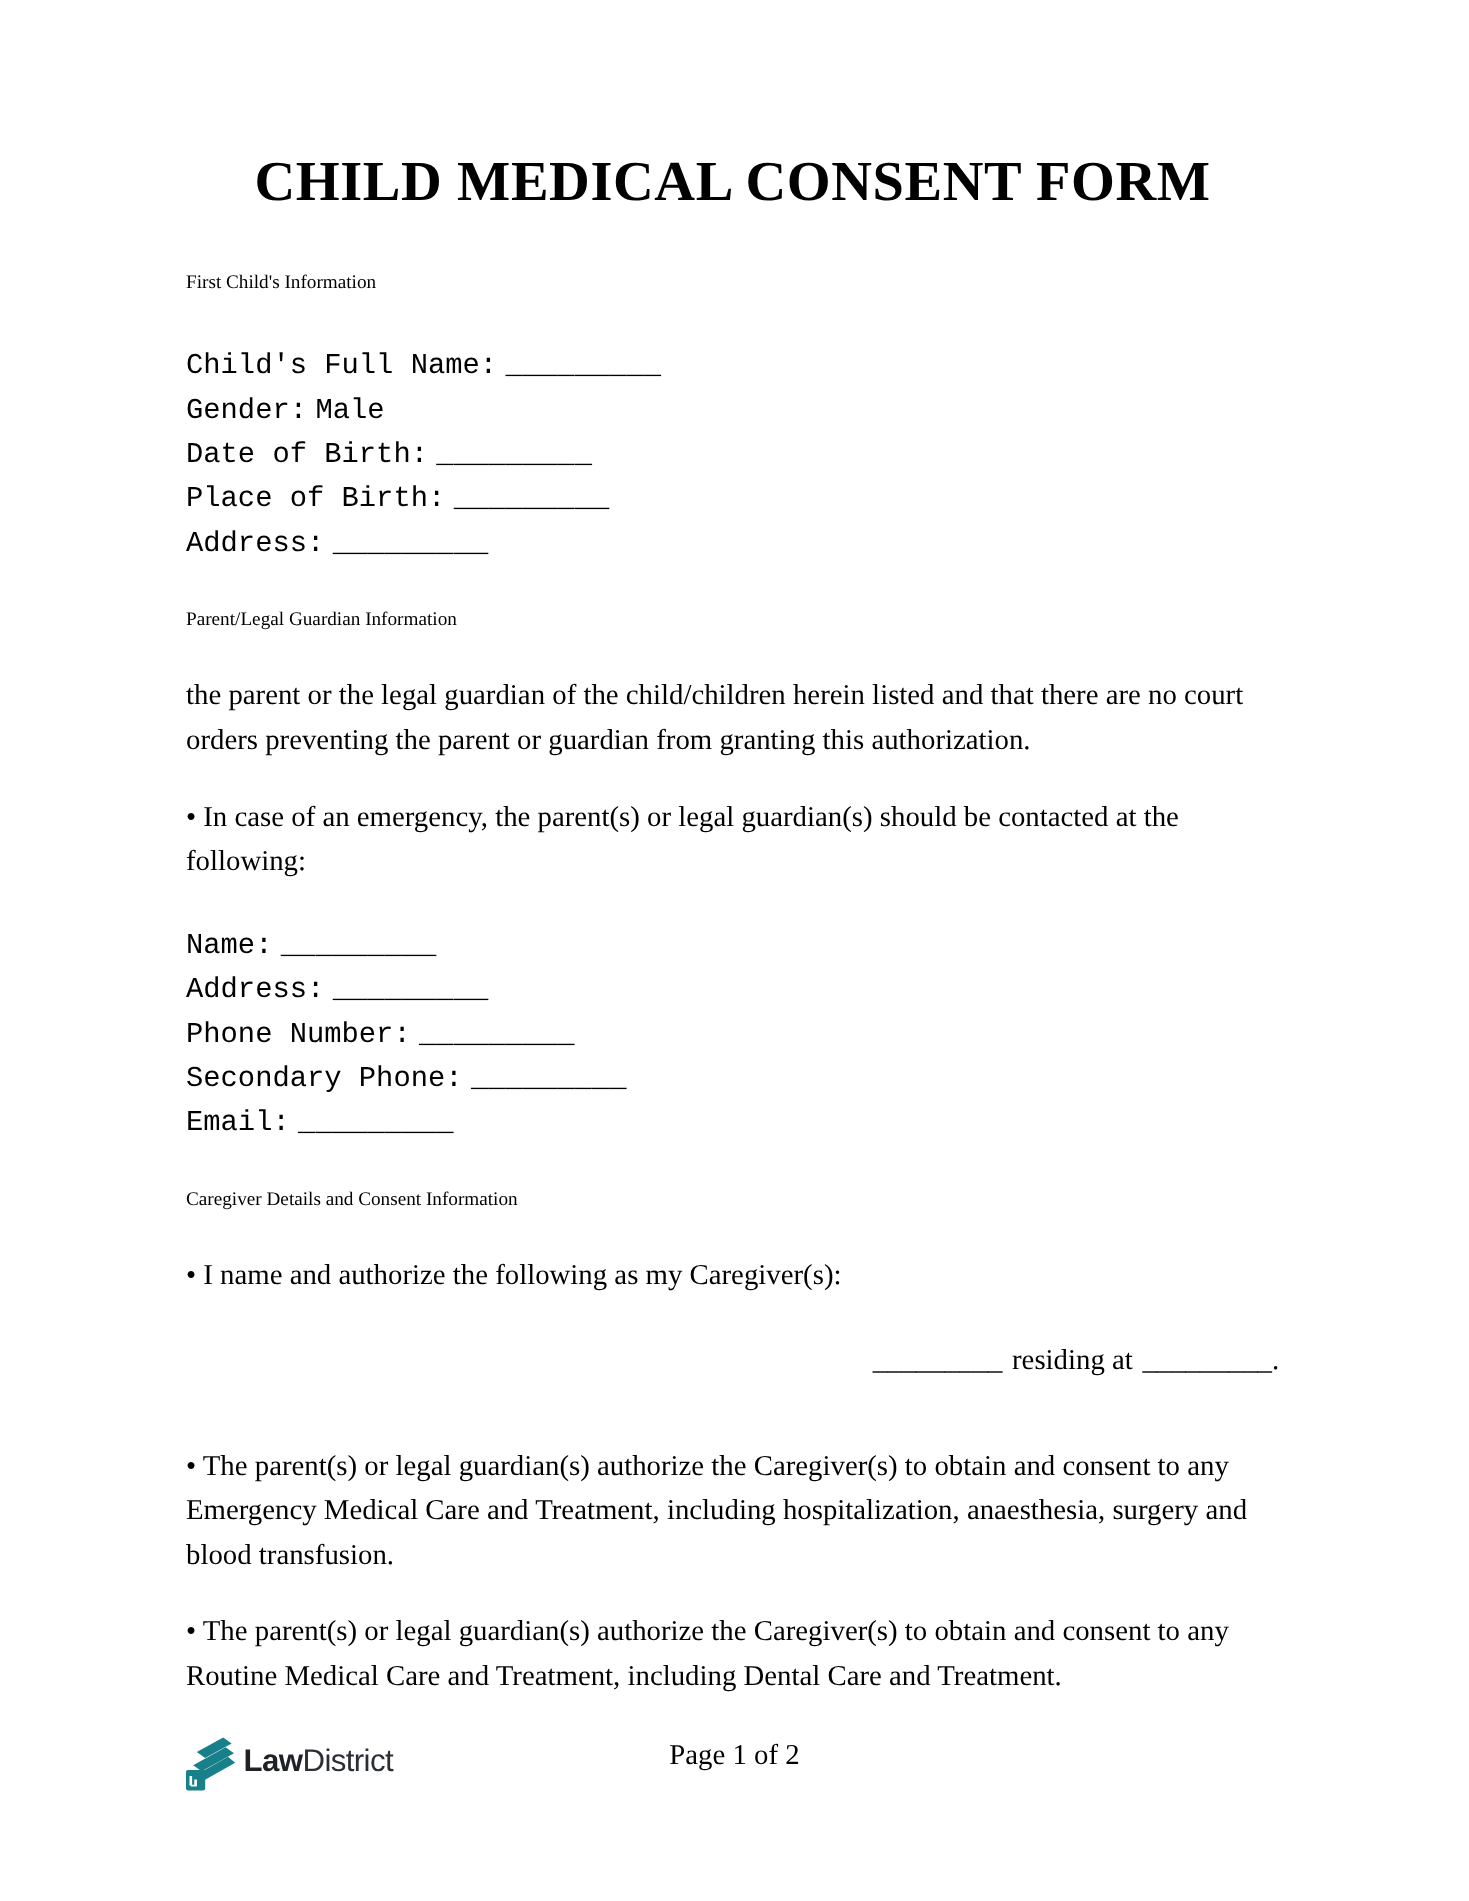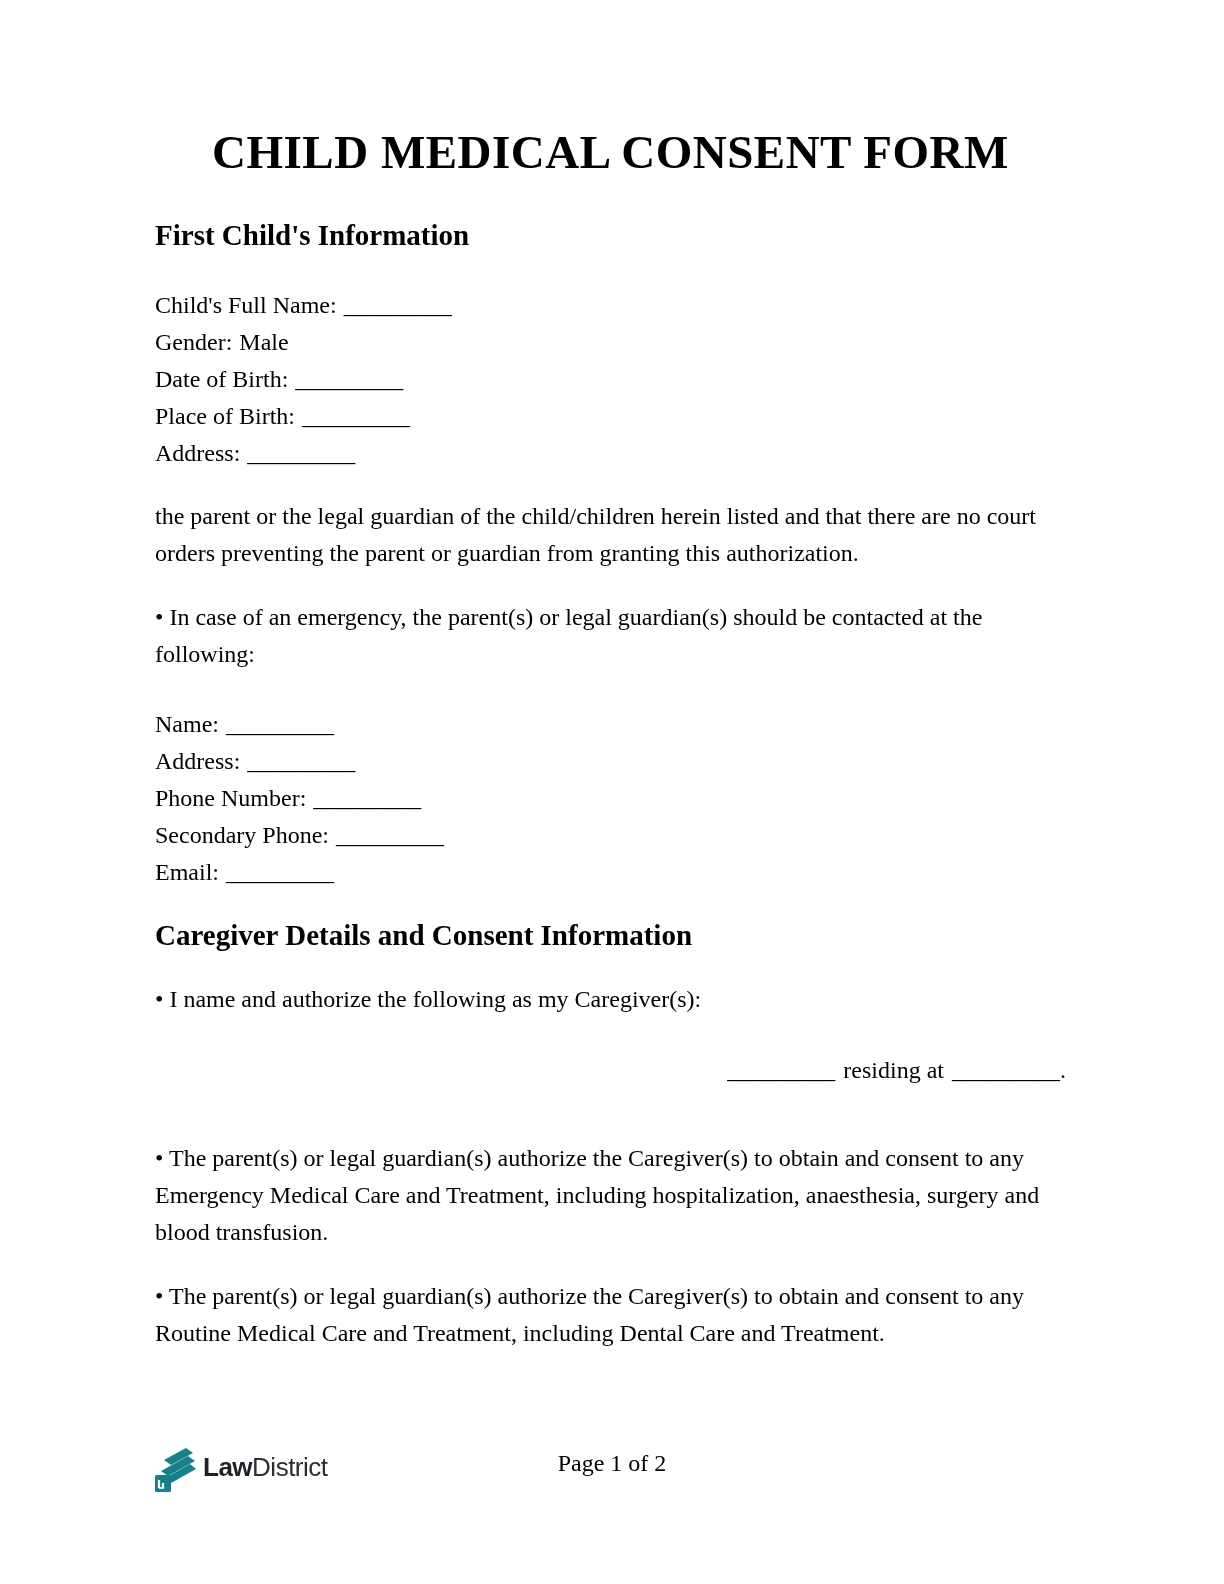--- a/index.html
+++ b/index.html
@@ -18,27 +18,27 @@
   h1.doc-title {
     font-size: 47px;
     line-height: 60px;
     font-weight: 700;
     text-align: center;
     margin: 0 0 35px 0;
     letter-spacing: 0.5px;
     white-space: nowrap;
   }
   h2.section-heading {
-    font-size: 29px;
+    font-size: 16px;
     line-height: 37px;
-    font-weight: 700;
+    font-weight: 400;
     margin: 26px 0 27px 0;
   }
   .fields { margin: 33px 0 26px 0; }
-  .fields .line { line-height: 37px; white-space: nowrap; }
+  .fields .line { line-height: 37px; white-space: nowrap; font-family: Liberation Mono, monospace; }
   .para { margin: 0 0 27px 0; }
   .para .tline { line-height: 37px; white-space: nowrap; }
   .standalone { margin: 34px 0 51px 0; line-height: 37px; white-space: nowrap; text-align: right; }
   .blank { margin-left: 7px; }
   .value { margin-left: 7px; }
   .mid { margin-left: 8px; margin-right: 8px; }
 
   .footer {
     position: absolute;
     top: 1441px;
@@ -93,20 +93,21 @@
         <span>Date of Birth:</span><span class="blank">_________</span>
       </div>
       <div class="line">
         <span>Place of Birth:</span><span class="blank">_________</span>
       </div>
       <div class="line">
         <span>Address:</span><span class="blank">_________</span>
       </div>
     </div>
 
+    <h2 class="section-heading">Parent/Legal Guardian Information</h2>
 
     <div class="para">
       <div class="tline">the parent or the legal guardian of the child/children herein listed and that there are no court</div>
       <div class="tline">orders preventing the parent or guardian from granting this authorization.</div>
     </div>
 
     <div class="para">
       <div class="tline">• In case of an emergency, the parent(s) or legal guardian(s) should be contacted at the</div>
       <div class="tline">following:</div>
     </div>

